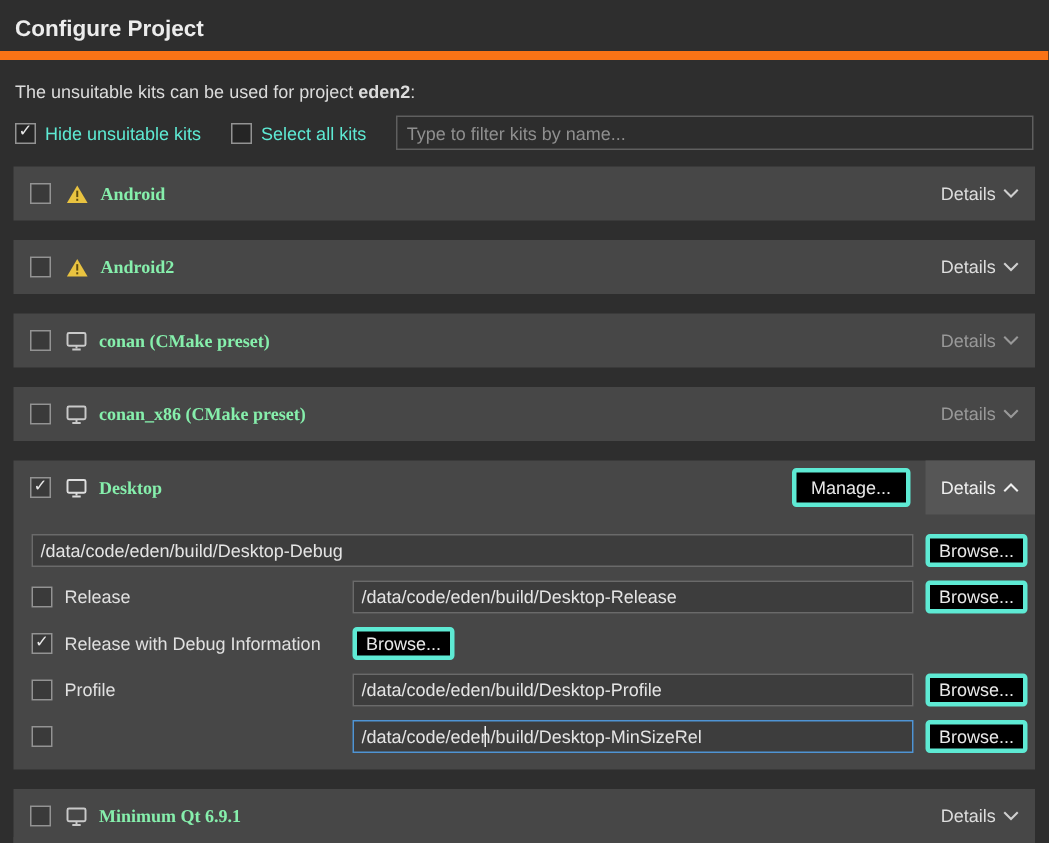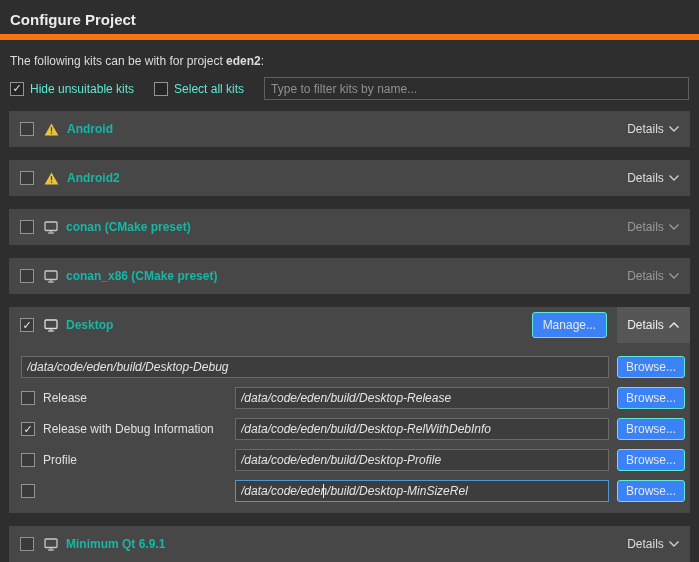--- a/index.html
+++ b/index.html
@@ -57,26 +57,26 @@
     margin: 0 9px 13px 9px;
     background: #474747;
   }
   .kit-header {
     height: 36px;
     display: flex; align-items: center;
     padding-left: 11px;
   }
   .kit-header .cb { margin-right: 10px; }
   .kit-icon { margin-right: 8px; display: inline-flex; align-items: center; }
-  .kit-name { font-size: 12px; font-weight: bold; color: #14b8a6; white-space: nowrap; }
+  .kit-name { font-size: 12px; font-weight: bold; color: #86efac; white-space: nowrap; font-family: Liberation Serif, serif; }
   .spacer { flex: 1; }
 
   .btn {
-    background: #3b82f6;
-    border: 1px solid #5eead4;
+    background: #000000;
+    border: 3px solid #5eead4;
     border-radius: 3px;
     color: #e8e8e8;
     font-family: "Liberation Sans", sans-serif;
     font-size: 12px;
     padding: 0 10px;
     cursor: default;
   }
   .btn-manage { height: 26px; margin-right: 10px; }
 
   .details-toggle {
@@ -101,21 +101,20 @@
   .path-wrap { flex: 1; position: relative; margin-right: 8px; }
   .path-input {
     width: 100%; height: 22px;
     background: #3d3d3d;
     border: 1px solid #6a6a6a;
     color: #e4e4e4;
     font-family: "Liberation Sans", sans-serif;
     font-size: 12px;
     padding: 0 5px;
     outline: none;
-    font-style: italic;
   }
   .path-wrap.focused .path-input { border: 1px solid #4f94d4; }
   .text-cursor {
     position: absolute; left: 88px; top: 4px;
     width: 1px; height: 14px; background: #efefef;
   }
   .btn-browse { width: 68px; height: 22px; flex: none; padding: 0; }
 
   
   .kit-partial {
@@ -125,21 +124,21 @@
 
   svg { display: block; }
 </style>
 </head>
 <body>
 
 <div class="title-bar">
   <h1>Configure Project</h1>
 </div>
 
-<div class="intro"><span>The following kits can be with for project </span><span class="proj">eden2</span><span>:</span></div>
+<div class="intro"><span>The unsuitable kits can be used for project </span><span class="proj">eden2</span><span>:</span></div>
 
 <div class="controls">
   <div class="ctrl-group">
     <span class="cb checked">
         <span class="mark">✓</span>
       </span>
     <span class="ctrl-label">Hide unsuitable kits</span>
   </div>
   <div class="ctrl-group">
     <span class="cb"></span>
@@ -277,23 +276,20 @@
         <button class="btn btn-browse">Browse...</button>
       </div>
 
       <div class="config-row">
         <div class="config-left">
           <span class="cb checked">
               <span class="mark">✓</span>
             </span>
           <span class="config-label">Release with Debug Information</span>
         </div>
-        <div class="path-wrap">
-          <input class="path-input" value="/data/code/eden/build/Desktop-RelWithDebInfo" style="">
-        </div>
         <button class="btn btn-browse">Browse...</button>
       </div>
 
       <div class="config-row">
         <div class="config-left">
           <span class="cb"></span>
           <span class="config-label">Profile</span>
         </div>
         <div class="path-wrap">
           <input class="path-input" value="/data/code/eden/build/Desktop-Profile" style="">

